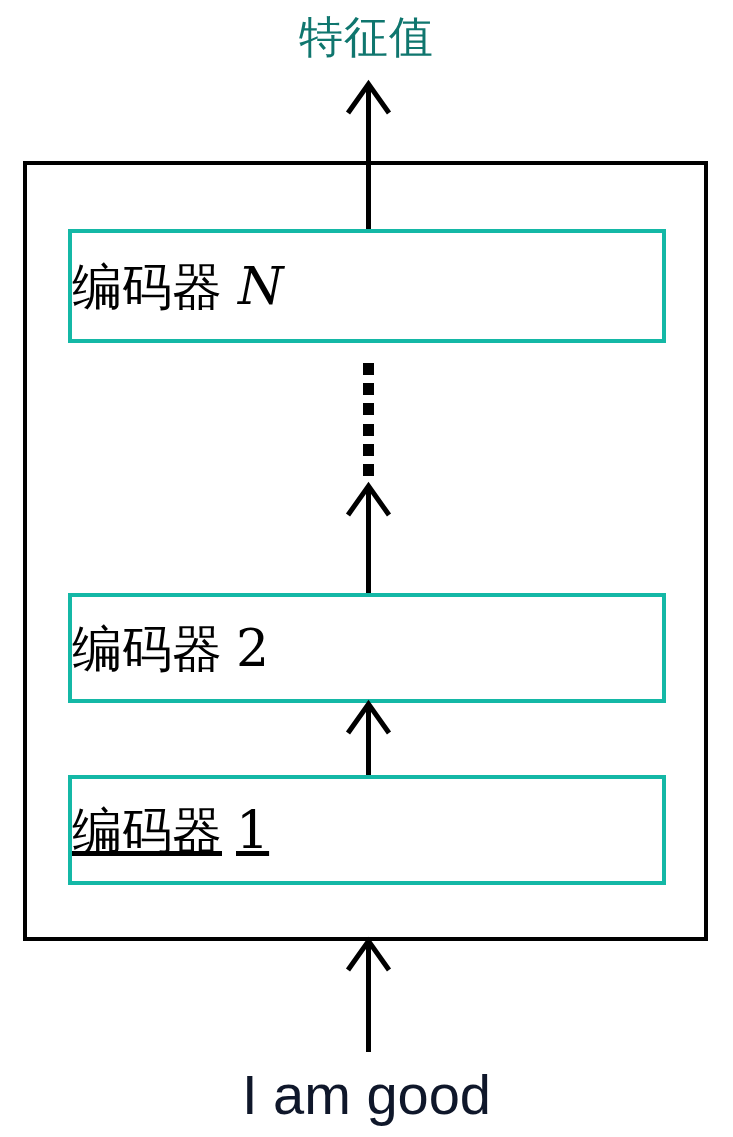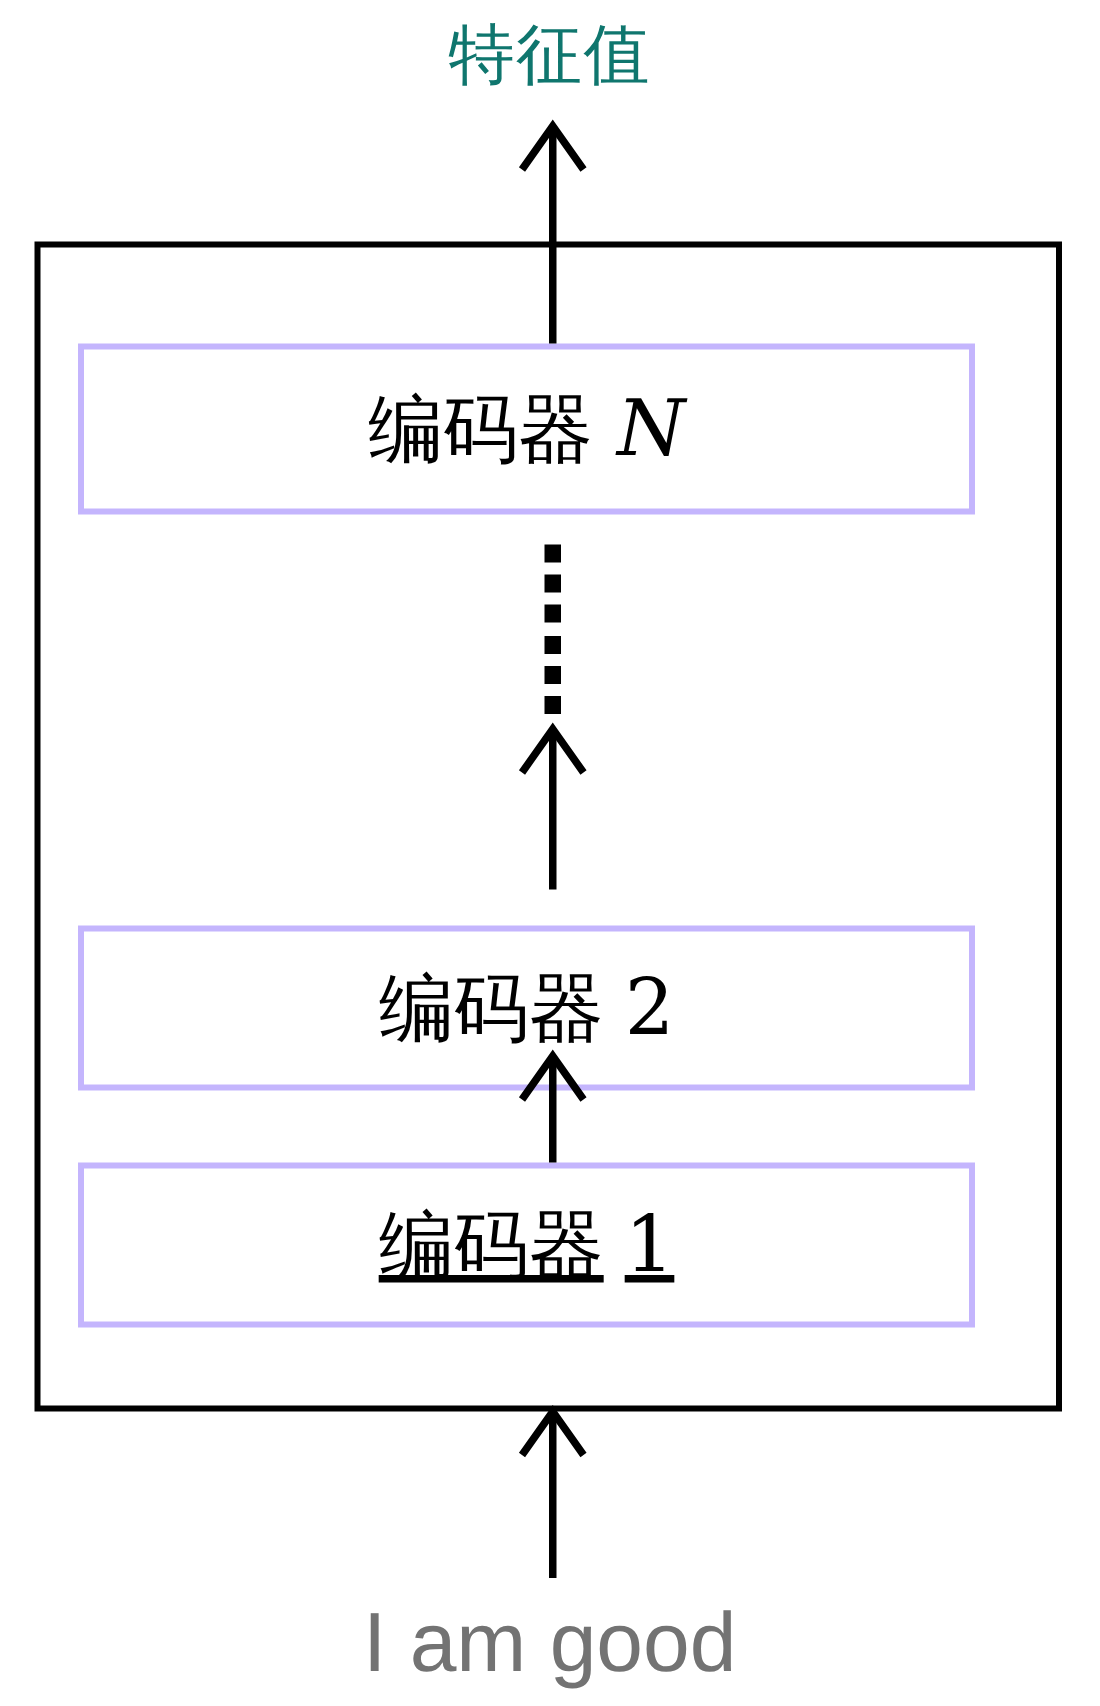--- a/index.html
+++ b/index.html
@@ -35,47 +35,46 @@
   }
   .label-bottom {
     position: absolute;
     left: 0;
     top: 1062px;
     width: 733px;
     text-align: center;
     font-size: 56px;
     line-height: 66px;
     font-family: "Liberation Sans", "DejaVu Sans", sans-serif;
-    color: #737373;
+    color: #0f172a;
     white-space: nowrap;
   }
   
   .outer-box {
     position: absolute;
     left: 23px;
     top: 161px;
     width: 685px;
     height: 780px;
     border: 4px solid #000000;
     box-sizing: border-box;
     background: transparent;
   }
   .enc-box {
     position: absolute;
-    left: 52px;
+    left: 68px;
     width: 598px;
-    border: 4px solid #c4b5fd;
+    border: 4px solid #14b8a6;
     box-sizing: border-box;
     background: #ffffff;
     display: flex;
     align-items: center;
-    justify-content: center;
   }
   .enc-box-n  { top: 229px; height: 114px; }
-  .enc-box-2  { top: 593px; height: 110px; margin-top: 24px; }
+  .enc-box-2  { top: 593px; height: 110px; }
   .enc-box-1  { top: 775px; height: 110px; text-decoration: underline; }
   .enc-label {
     font-size: 50px;
     line-height: 56px;
     font-family: "DejaVu Sans", "Liberation Sans", sans-serif;
     color: #000000;
     white-space: nowrap;
     letter-spacing: 0px;
   }
   .enc-label .idx {

